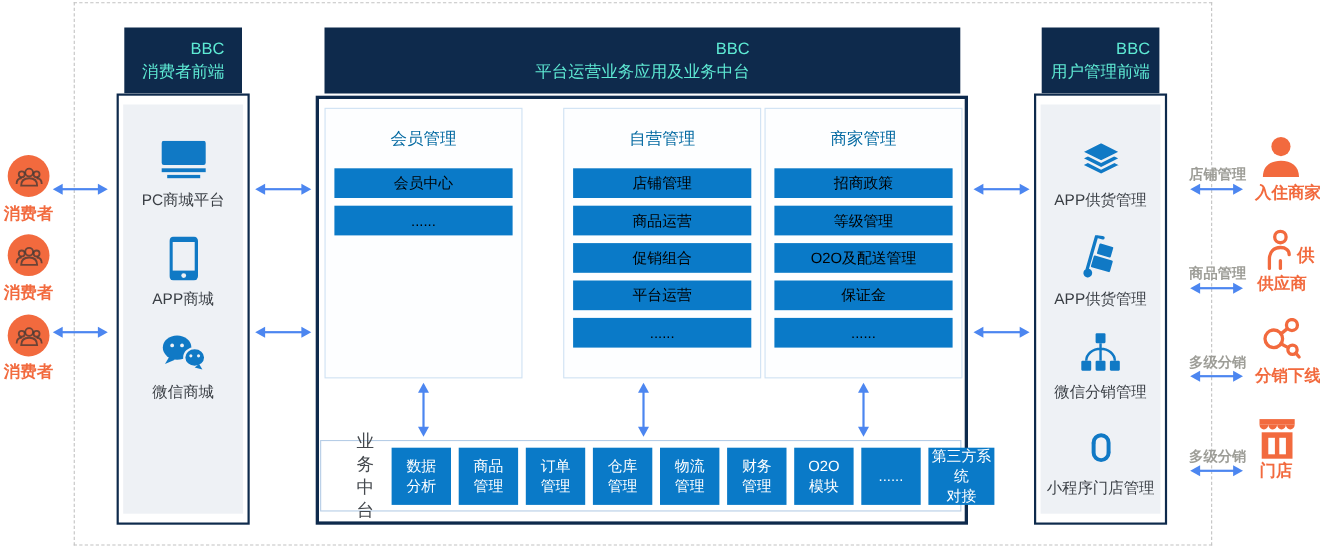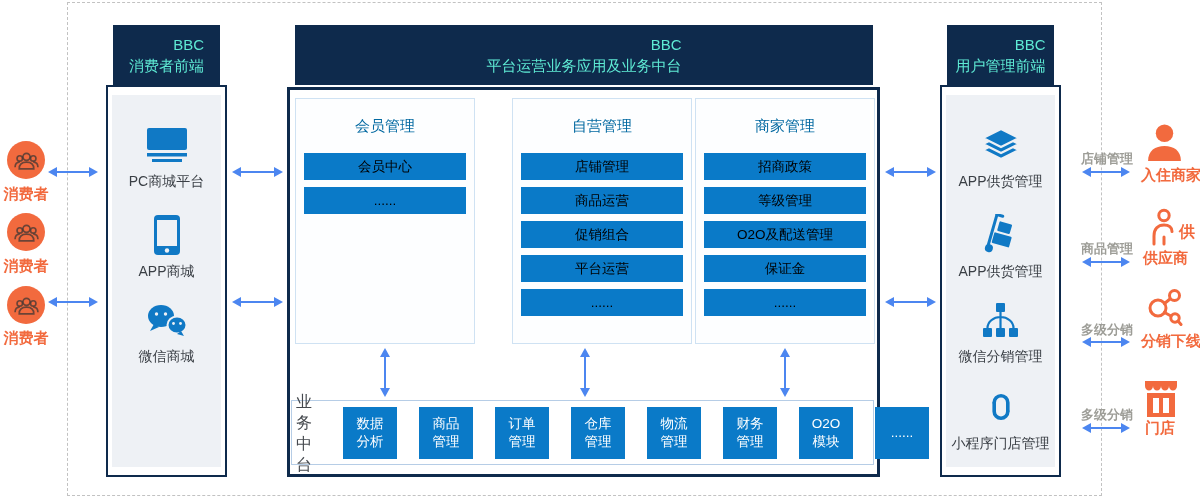--- a/index.html
+++ b/index.html
@@ -40,21 +40,21 @@
   .center-body{position:absolute;left:287px;top:87px;width:593px;height:390px;background:#fff;
     border:3px solid #0e2a4c;box-sizing:border-box;}
   .col{position:absolute;top:8px;width:180px;height:246px;background:#fdfeff;
     border:1px solid #cfe2f3;box-sizing:border-box;}
   .col-title{height:54px;display:flex;align-items:center;justify-content:center;
     font-size:15px;color:#0369a1;}
   .col-btn{height:27px;margin:0 8px 7px 8px;background:#0a7ac8;color:#000000;font-size:13.5px;
     display:flex;align-items:center;justify-content:center;}
   .mid-box{position:absolute;left:1px;top:310px;width:583px;height:65px;background:#fff;
     border:1px solid #b6cde6;box-sizing:border-box;display:flex;align-items:center;
-    padding-left:4px;gap:22px;}
+    padding-left:32px;gap:7px;}
   .mid-label{font-size:16px;line-height:21px;color:#45494e;margin-right:9px;text-align:center;}
   .mid-module{width:54px;height:52px;flex:0 0 auto;background:#0a7ac8;color:#fff;
     font-size:13.5px;line-height:18px;display:flex;align-items:center;justify-content:center;
     text-align:center;}
   .mid-module.wide{width:60px;}
   
   .ricon{position:absolute;}
   .rlabel{position:absolute;color:#f26a3e;font-size:15px;font-weight:bold;}
   .rside{position:absolute;color:#f26a3e;font-size:16px;font-weight:bold;}
 </style>

